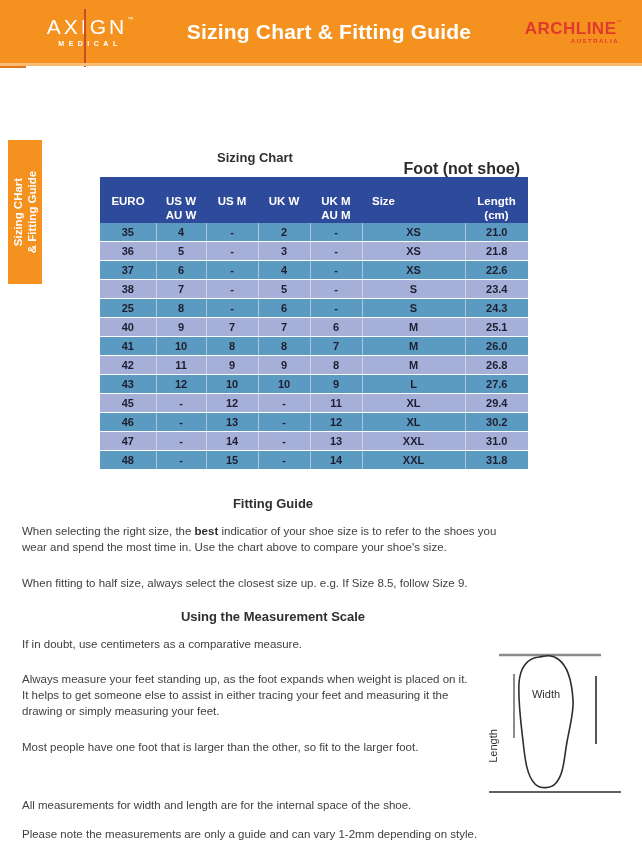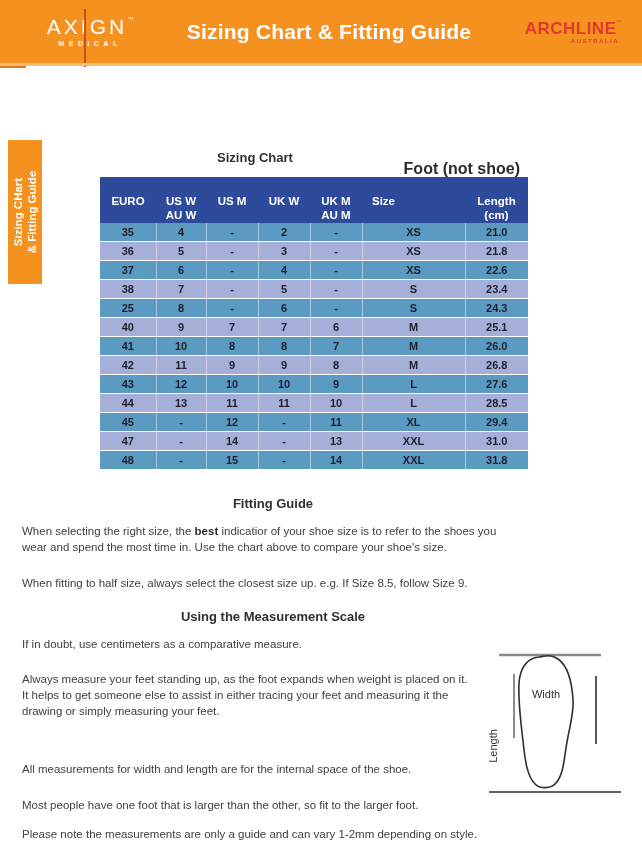--- a/index.html
+++ b/index.html
@@ -195,36 +195,36 @@
         <tr>
           <td>43</td>
           <td>12</td>
           <td>10</td>
           <td>10</td>
           <td>9</td>
           <td>L</td>
           <td>27.6</td>
         </tr>
         <tr>
-          <td>44</td>
-          <td>13</td>
-          <td>11</td>
-          <td>11</td>
-          <td>10</td>
-          <td>L</td>
-          <td>28.5</td>
-        </tr>
-        <tr>
           <td>45</td>
           <td>-</td>
           <td>12</td>
           <td>-</td>
           <td>11</td>
           <td>XL</td>
           <td>29.4</td>
+        </tr>
+        <tr>
+          <td>46</td>
+          <td>-</td>
+          <td>13</td>
+          <td>-</td>
+          <td>12</td>
+          <td>XL</td>
+          <td>30.2</td>
         </tr>
         <tr>
           <td>47</td>
           <td>-</td>
           <td>14</td>
           <td>-</td>
           <td>13</td>
           <td>XXL</td>
           <td>31.0</td>
         </tr>
@@ -241,22 +241,22 @@
   </table>
 
   <div class="content">
     <div class="sec-title">Fitting Guide</div>
     <p class="para"><span>When selecting the right size, the </span><b>best</b><span> indicatior of your shoe size is to refer to the shoes you wear and spend the most time in. Use the chart above to compare your shoe's size.</span></p>
     <p class="para gap">When fitting to half size, always select the closest size up. e.g. If Size 8.5, follow Size 9.</p>
 
     <div class="sec-title">Using the Measurement Scale</div>
     <p class="para">If in doubt, use centimeters as a comparative measure.</p>
     <p class="para gap narrow">Always measure your feet standing up, as the foot expands when weight is placed on it. It helps to get someone else to assist in either tracing your feet and measuring it the drawing or simply measuring your feet.</p>
+    <p class="para gap narrow">Most people have one foot that is larger than the other, so fit to the larger foot.</p>
     <p class="para big-gap">All measurements for width and length are for the internal space of the shoe.</p>
-    <p class="para gap narrow">Most people have one foot that is larger than the other, so fit to the larger foot.</p>
     <p class="para">Please note the measurements are only a guide and can vary 1-2mm depending on style.</p>
   </div>
 
   <div class="foot-diagram">
     <svg width="150" height="152" viewBox="0 0 150 152">
       <line x1="16" y1="9" x2="118" y2="9" stroke="#8a8a8a" stroke-width="2.6"></line>
       <line x1="6" y1="146" x2="138" y2="146" stroke="#2e2e2e" stroke-width="1.4"></line>
       <path d="M56,11 C44,12 37,22 36,37 C35,56 38,78 40,95 C42,114 44,130 52,138 C57,143 68,143 73,137 C81,128 81,112 84,96 C87,79 91,66 90,54 C89,37 85,20 75,13 C68,8 62,10 56,11 Z" fill="none" stroke="#2e2e2e" stroke-width="1.6" stroke-linejoin="round"></path>
       <line x1="31" y1="28" x2="31" y2="92" stroke="#2e2e2e" stroke-width="1.1"></line>
       <line x1="113" y1="30" x2="113" y2="98" stroke="#2e2e2e" stroke-width="1.6"></line>

